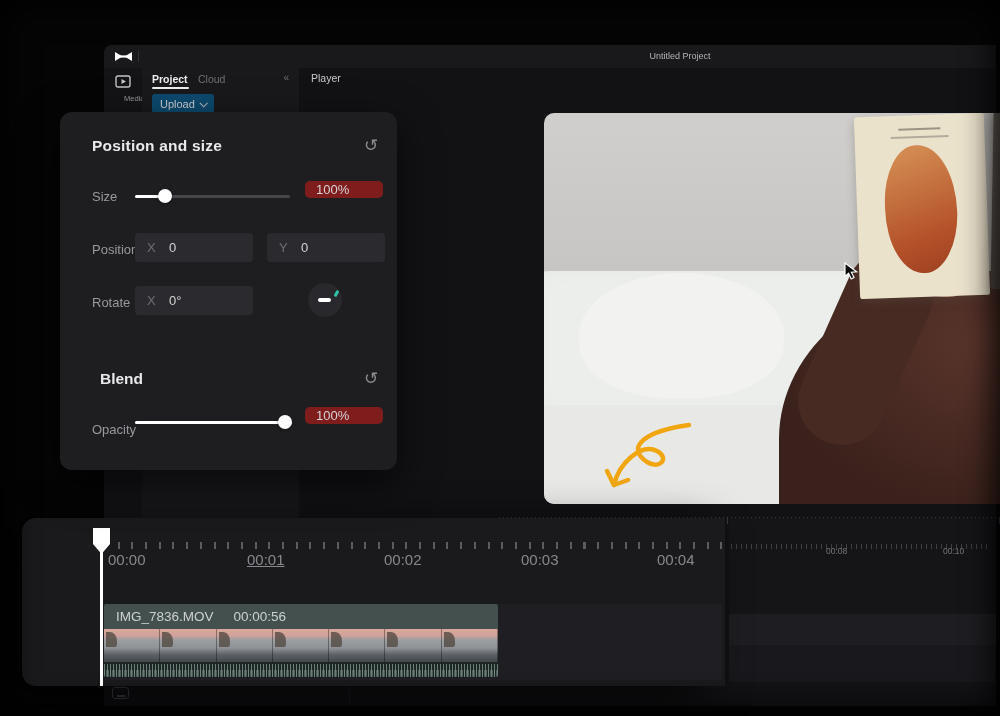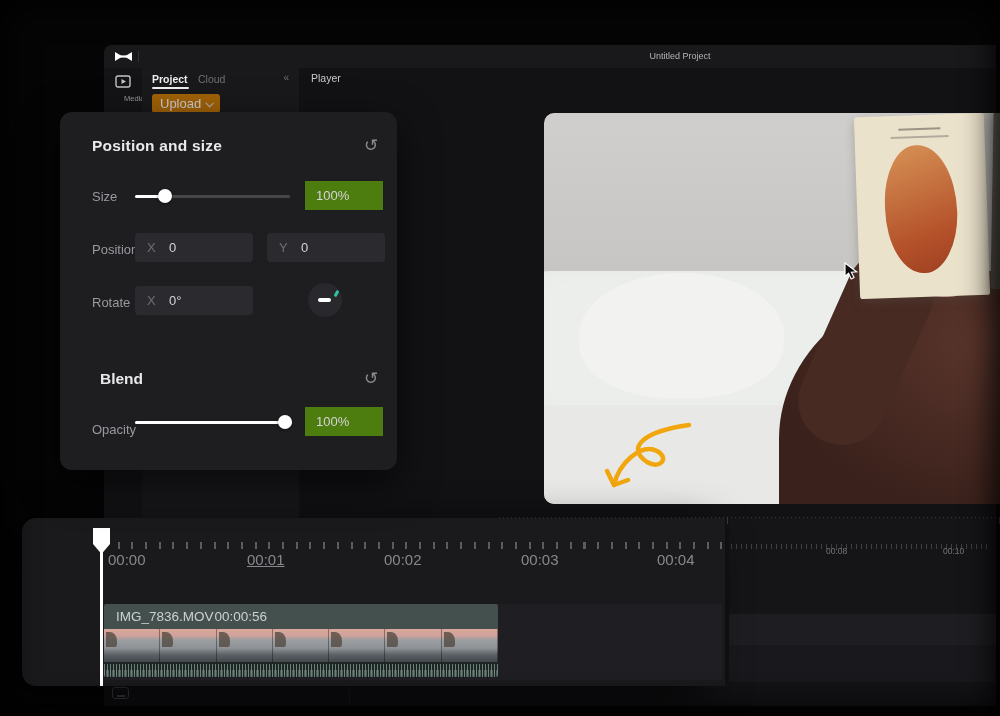--- a/index.html
+++ b/index.html
@@ -16,22 +16,22 @@
   .sidebar{position:absolute;left:0;top:23px;width:38px;height:614px;background:#141417;}
   .side-item{position:absolute;left:0;top:6px;width:38px;text-align:center;color:#a9a9af;}
   .side-item .lbl{display:block;font-size:7.5px;margin-top:2px;color:#96969c;padding-left:20px;}
   .side-stub{position:absolute;left:12px;top:66px;width:14px;height:9px;border:1.5px solid #3c3c41;border-radius:2px;}
 
   .media-panel{position:absolute;left:38px;top:23px;width:157px;height:450px;background:#19191c;border-right:1px solid #0a0a0b;}
   .tab{position:absolute;top:5px;font-size:10.5px;color:#6f6f75;cursor:pointer;}
   .tab.active{color:#ededf0;font-weight:bold;}
   .tab-underline{position:absolute;left:10px;top:19px;width:37px;height:2px;background:#ededf0;border-radius:1px;}
   .collapse-btn{position:absolute;right:10px;top:4px;font-size:10px;color:#6f6f75;background:none;border:none;padding:0;cursor:pointer;}
-  .upload-btn{position:absolute;left:10px;top:26px;height:19px;padding:0 8px;background:#a16207;border:none;border-radius:3px;
-              color:#cfcfd4;font-size:13px;display:flex;align-items:center;gap:5px;cursor:pointer;font-family:inherit;}
+  .upload-btn{position:absolute;left:10px;top:26px;height:19px;padding:0 8px;background:#0c4a6e;border:none;border-radius:3px;
+              color:#cfcfd4;font-size:11px;display:flex;align-items:center;gap:5px;cursor:pointer;font-family:inherit;}
   .chev{width:5px;height:5px;border-right:1.5px solid #b5b5ba;border-bottom:1.5px solid #b5b5ba;transform:rotate(45deg) translateY(-1px);}
 
   .player-panel{position:absolute;left:195px;top:23px;width:697px;height:614px;background:#121215;}
   .player-label{position:absolute;left:12px;top:4px;font-size:10.5px;color:#c9c9ce;}
 
   
   .preview{position:absolute;left:245px;top:45px;width:647px;height:391px;border-radius:10px;overflow:hidden;
            background:linear-gradient(180deg,#d0cfcd,#c3c2c0 55%,#bab9b7);}
   .couch-back{position:absolute;left:-30px;top:158px;width:430px;height:185px;background:#eceeec;border-radius:36px;
               box-shadow:inset 0 -22px 30px rgba(150,150,145,.35);}
@@ -85,21 +85,21 @@
 
   
   .card{position:absolute;left:22px;top:518px;width:703px;height:168px;background:#1a1a1d;
         border-radius:14px 0 0 14px;box-shadow:-18px 10px 42px rgba(0,0,0,.8);}
   .card-ruler{position:absolute;left:0;top:0;width:100%;height:56px;}
   .card-ticks{position:absolute;left:82px;top:24px;width:618px;height:7px;
               background:repeating-linear-gradient(90deg,#5c5c62 0 2px,transparent 2px 13.7px);}
   .rlabel{position:absolute;top:33px;font-size:15px;color:#87878d;}
   .track{position:absolute;left:82px;top:86px;width:618px;height:76px;background:#1f1f23;}
   .clip{position:absolute;left:82px;top:86px;width:394px;height:73px;border-radius:2px;overflow:hidden;cursor:pointer;}
-  .clip-head{height:25px;background:#44504d;display:flex;align-items:center;gap:1px;padding-left:12px;
+  .clip-head{height:25px;background:#44504d;display:flex;align-items:center;gap:20px;padding-left:12px;
              font-size:13.5px;color:#ccd1cf;}
   .thumbs{display:flex;height:33px;}
   .thumb{position:relative;flex:1;border-right:1px solid rgba(0,0,0,.35);
          background:linear-gradient(180deg,#d9a79a 0%,#d0a29b 20%,#9b9ea1 34%,#8e9296 58%,#5c6165 78%,#424categor7 100%);}
   .thumb{background:linear-gradient(180deg,#d9a79a 0%,#d0a29b 20%,#9b9ea1 34%,#8e9296 58%,#5c6165 78%,#42474b 100%);}
   .thumb::before{content:"";position:absolute;left:2px;top:3px;width:11px;height:15px;background:#4e463c;
                  border-radius:0 60% 20% 0;opacity:.75;}
   .wave{height:15px;background-color:#1d2624;
         background-image:repeating-linear-gradient(90deg,rgba(125,150,140,.8) 0 1px,transparent 1px 3px),
                          repeating-linear-gradient(90deg,rgba(125,150,140,.5) 0 1px,transparent 1px 2px);
@@ -115,21 +115,21 @@
   .insp-title{position:absolute;left:32px;top:25px;font-size:15.5px;font-weight:bold;color:#e9e9ec;letter-spacing:.2px;}
   .insp-sub{position:absolute;left:32px;top:258px;font-size:15.5px;font-weight:bold;color:#e9e9ec;margin-left:8px;}
   .reset-btn{position:absolute;right:16px;width:20px;height:20px;background:none;border:none;padding:0;cursor:pointer;
              color:#8b8b91;font-size:17px;line-height:18px;font-family:"DejaVu Sans",sans-serif;}
   .row-label{position:absolute;left:32px;font-size:13px;color:#98989e;}
   .slider{position:absolute;left:75px;width:155px;height:14px;cursor:pointer;}
   .slider .trk{position:absolute;left:0;top:6px;width:100%;height:2.5px;background:#47474b;border-radius:2px;}
   .slider .fill{position:absolute;left:0;top:6px;height:2.5px;background:#fff;border-radius:2px;}
   .slider .thumb-dot{position:absolute;top:0;width:14px;height:14px;background:#fff;border-radius:50%;
                      box-shadow:0 1px 3px rgba(0,0,0,.5);}
-  .vfield{position:absolute;left:245px;width:78px;height:29px;background:#4d7c0f;border-radius:0;
+  .vfield{position:absolute;left:245px;width:78px;height:17px;background:#7f1d1d;border-radius:5px;
           display:flex;align-items:center;padding-left:11px;box-sizing:border-box;font-size:13px;color:#d5d5d8;cursor:text;}
   .ifield{position:absolute;width:118px;height:29px;background:#2b2b2f;border-radius:4px;display:flex;align-items:center;
           box-sizing:border-box;padding-left:12px;font-size:13px;cursor:text;}
   .ifield .pre{color:#6e6e74;width:22px;}
   .ifield .val{color:#d5d5d8;}
   .dial{position:absolute;left:248px;width:34px;height:34px;border-radius:50%;background:#29292d;cursor:pointer;}
   .dial .minus{position:absolute;left:10px;top:15px;width:13px;height:3.5px;background:#fff;border-radius:2px;}
   .dial .tick{position:absolute;right:4px;top:7px;width:3px;height:7px;background:#2ec4a5;border-radius:2px;transform:rotate(28deg);}
 
   .vignette{position:absolute;inset:0;pointer-events:none;box-shadow:inset 0 0 30px 8px rgba(0,0,0,.85);}

